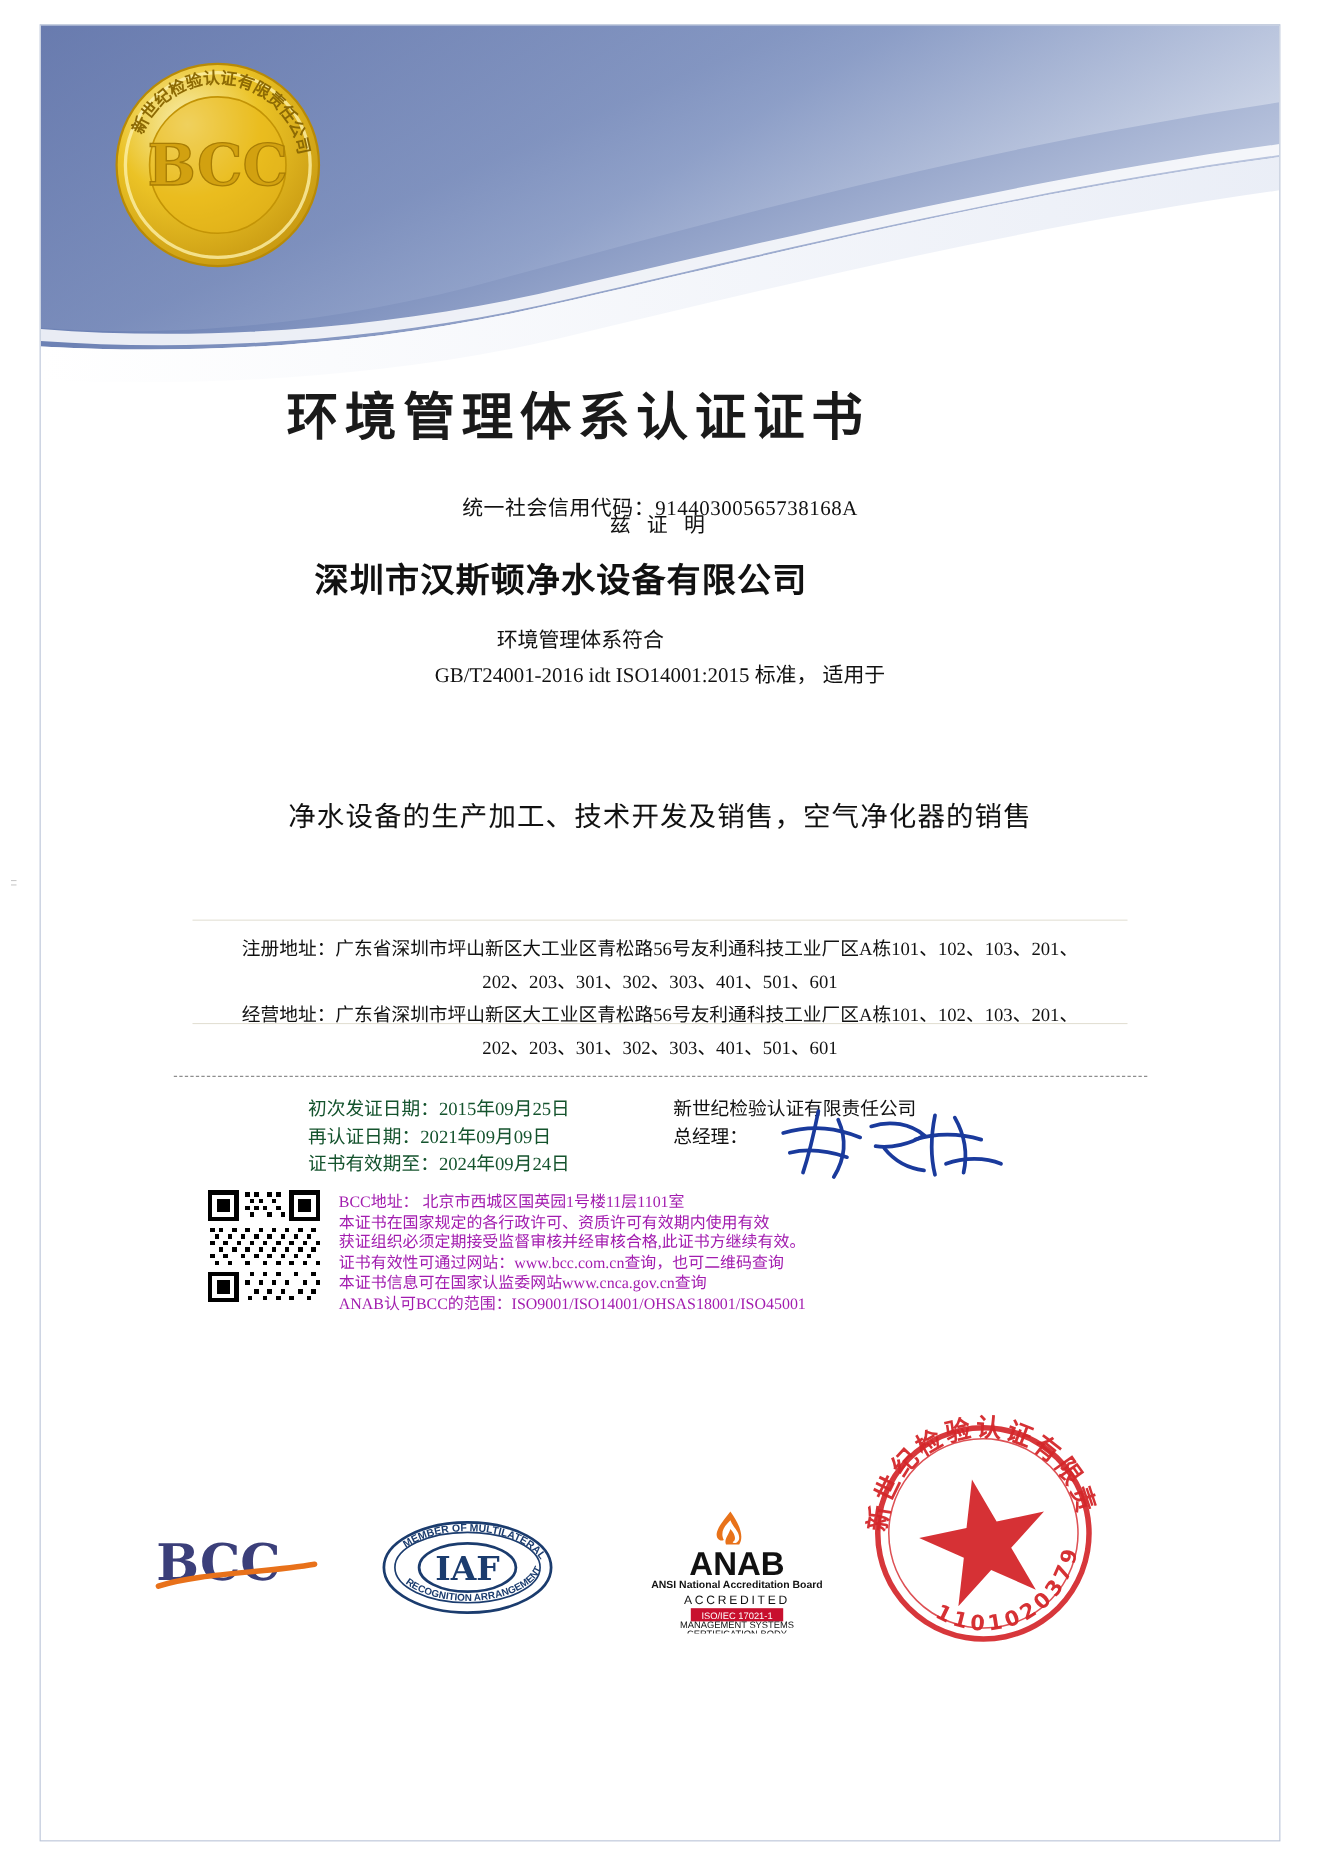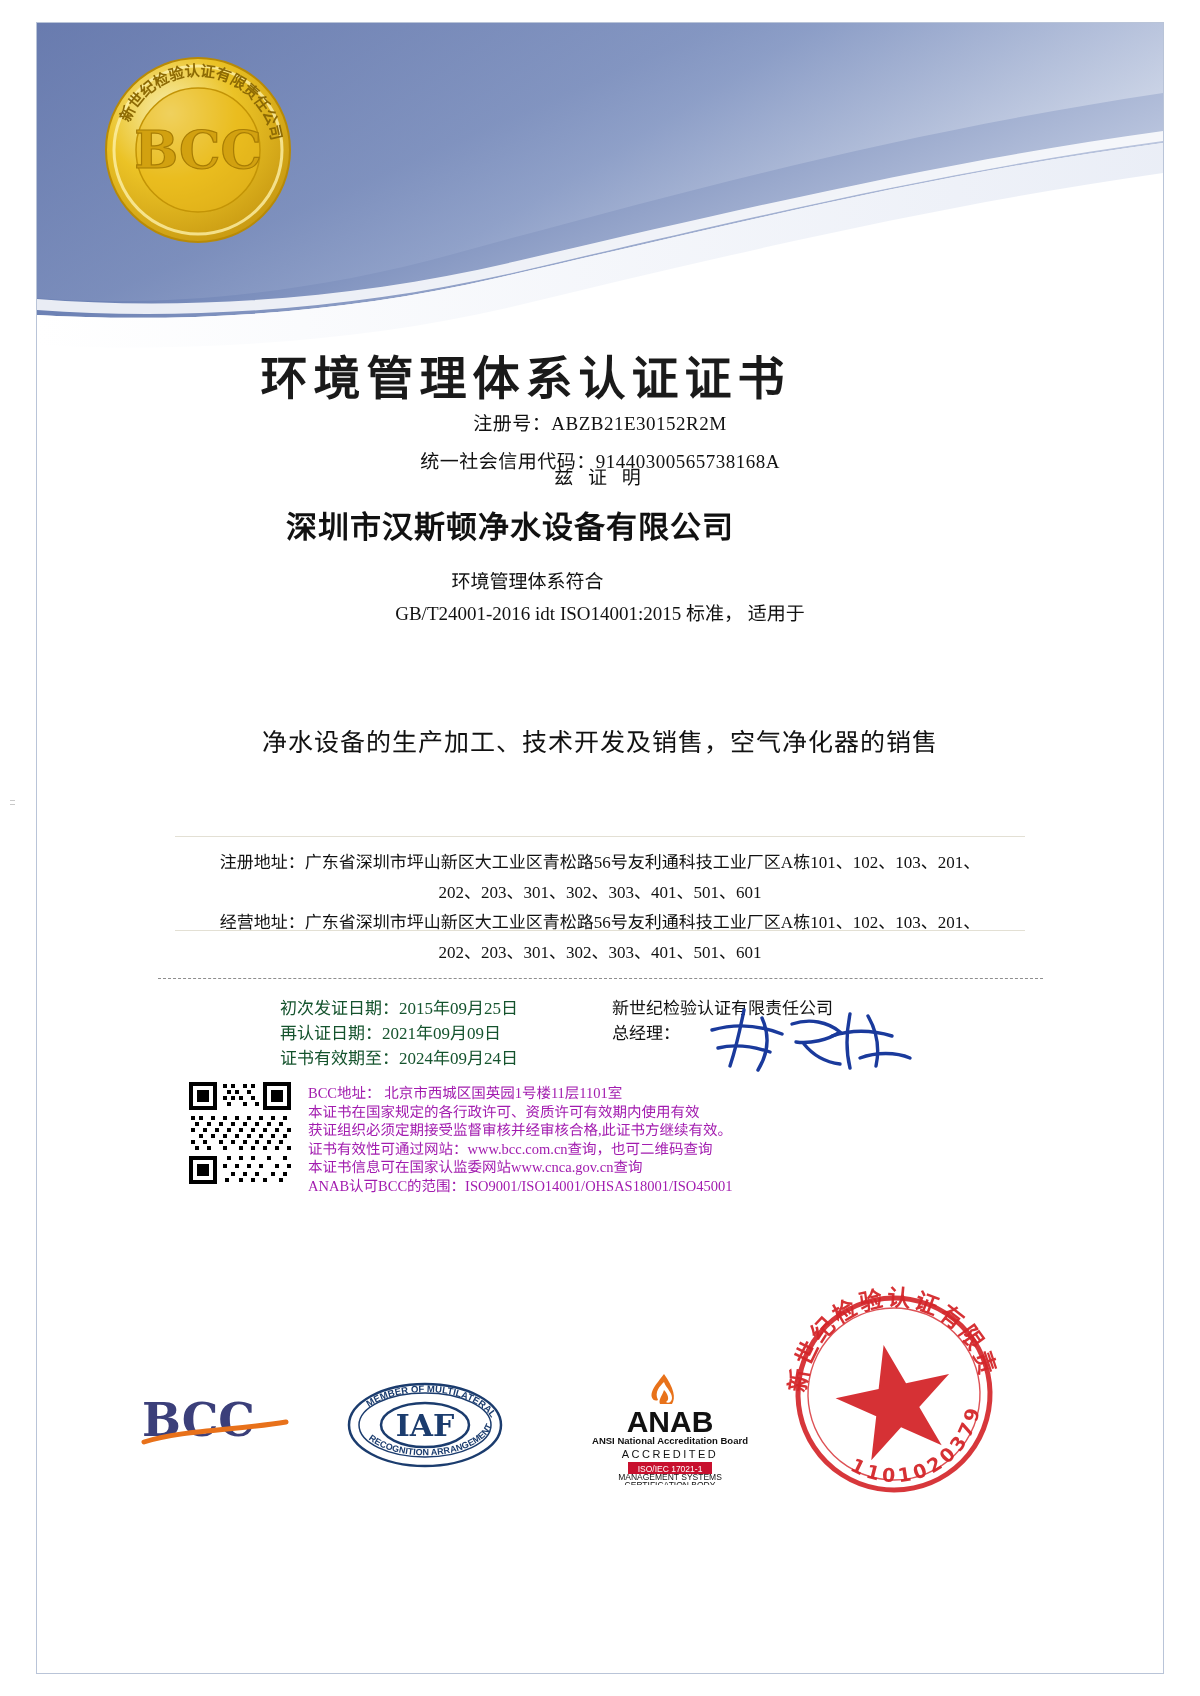--- a/index.html
+++ b/index.html
@@ -270,23 +270,20 @@
       <circle cx="100" cy="100" r="62" fill="none" stroke="#c39406" stroke-width="1.5"></circle>
       <text font-family="'DejaVu Sans','Liberation Sans',sans-serif" font-size="15" fill="#8d6a04" font-weight="bold">
         <textPath href="#circlepath" startOffset="6%">新世纪检验认证有限责任公司</textPath>
       </text>
       <text x="100" y="118" text-anchor="middle" font-family="'DejaVu Serif','Liberation Serif',serif" font-size="52" font-weight="bold" fill="#d2a110" stroke="#a87d05" stroke-width="1.2">BCC</text>
     </svg>
   </div>
 
   <div class="main-title">环境管理体系认证证书</div>
 
-  <div class="reg-line reg-no">
-    <span>注册号：</span><span>ABZB21E30152R2M</span>
-  </div>
   <div class="reg-line credit">
     <span>统一社会信用代码：</span><span>91440300565738168A</span>
   </div>
   <div class="reg-line hereby">兹 证 明</div>
 
   <div class="company">深圳市汉斯顿净水设备有限公司</div>
 
   <div class="conform">环境管理体系符合</div>
   <div class="standard">GB/T24001-2016 idt ISO14001:2015 标准， 适用于</div>
 

